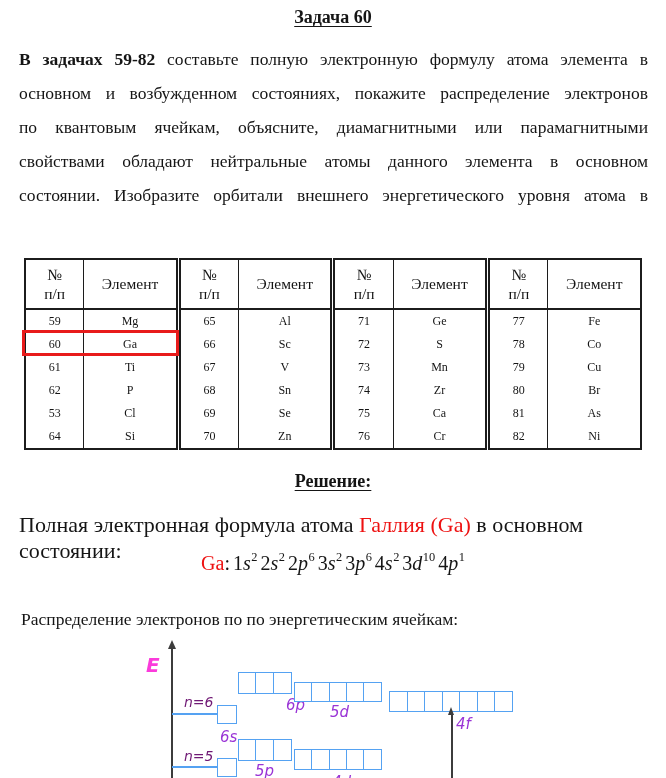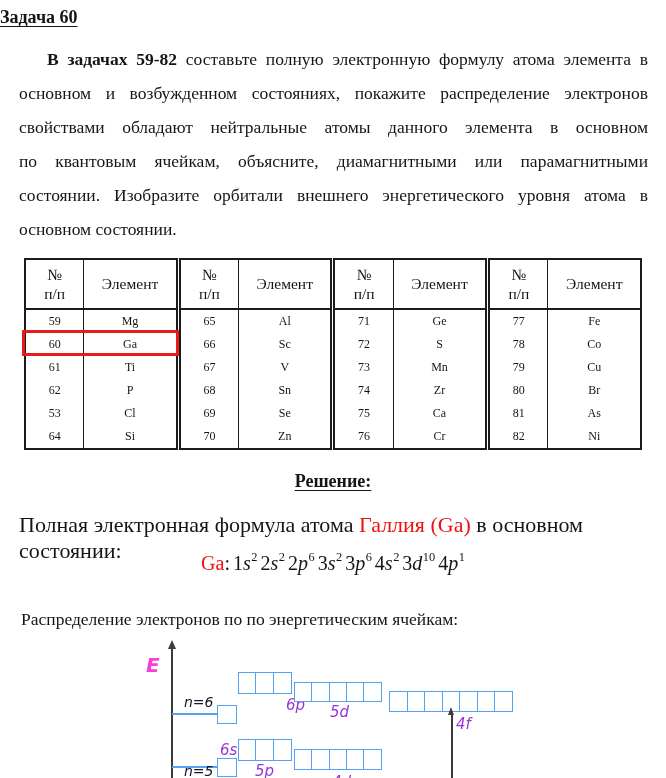--- a/index.html
+++ b/index.html
@@ -1,27 +1,27 @@
 <!DOCTYPE html>
 <html><head>
 <meta charset="utf-8">
 <style>
   html,body{margin:0;padding:0;background:#ffffff;}
   body{width:666px;height:778px;position:relative;overflow:hidden;
        font-family:"Liberation Serif",serif;color:#151515;}
 
   
   .abs{position:absolute;}
-  #doc-title{top:7px;left:0;width:666px;font-size:18px;font-weight:bold;}
+  #doc-title{top:7px;left:0;width:666px;text-align:center;font-size:18px;font-weight:bold;}
   #doc-title span{text-decoration:underline;text-underline-offset:3px;}
 
   #intro-para{top:42px;left:19px;width:629px;font-size:17.5px;line-height:34px;}
   .pline{text-align:justify;text-align-last:justify;white-space:nowrap;}
   .pline.last{text-align-last:left;}
-  .pline b{font-weight:bold;margin-left:28px;}
+  .pline b{font-weight:bold;}
 
   
   #table-wrap{top:258px;left:24px;}
   table.el{border-collapse:collapse;table-layout:fixed;width:618px;}
   table.el td{border:1px solid #1c1c1c;text-align:center;vertical-align:middle;
               font-size:12px;padding:0;height:23px;line-height:23px;}
   table.el tr.hdr td{height:48px;font-size:15.5px;line-height:1.25;}
   table.el td.gs{border-left:5px double #1c1c1c;}
   table.el{border:2px solid #1c1c1c;}
   table.el tr.hdr td{border-bottom:2px solid #1c1c1c;}
@@ -47,45 +47,44 @@
 
   
   #diagram{top:635px;left:0;width:666px;height:143px;overflow:hidden;
            font-family:"DejaVu Sans",sans-serif;}
   .dg{position:absolute;}
   #e-axis{left:171px;top:13px;width:2px;height:130px;background:#3c3c3c;}
   #e-axis-head{left:168px;top:5px;width:0;height:0;
      border-left:4px solid transparent;border-right:4px solid transparent;
      border-bottom:9px solid #3c3c3c;}
   #e-axis-label{left:146px;top:18px;color:#fb3bdb;font-style:italic;font-size:20px;font-weight:600;}
-  .nlabel{color:#0f172a;font-style:italic;font-size:14px;}
+  .nlabel{color:#701a75;font-style:italic;font-size:14px;}
   .nline{height:2px;background:#55a2f2;}
   .qrow{display:flex;}
   .qbox{box-sizing:border-box;border:1.7px solid #55a2f2;background:#ffffff;flex-shrink:0;}
   .qbox + .qbox{margin-left:-1.7px;}
   .sslabel{color:#9a35d6;font-style:italic;font-size:15px;}
   #arrow4f-line{left:451px;top:79px;width:1.6px;height:64px;background:#3c3c3c;}
   #arrow4f-head{left:448px;top:72px;width:0;height:0;
      border-left:3.5px solid transparent;border-right:3.5px solid transparent;
      border-bottom:8px solid #3c3c3c;}
 </style>
 </head>
 <body>
 
 <div id="doc-title" class="abs">
   <span>Задача 60</span>
 </div>
 
 <div id="intro-para" class="abs">
     <div class="pline"><b>В задачах 59-82</b> составьте полную электронную формулу атома элемента в</div>
     <div class="pline">основном и возбужденном состояниях, покажите распределение электронов</div>
+    <div class="pline">по квантовым ячейкам, объясните, диамагнитными или парамагнитными</div>
     <div class="pline">свойствами обладают нейтральные атомы данного элемента в основном</div>
-    <div class="pline">по квантовым ячейкам, объясните, диамагнитными или парамагнитными</div>
     <div class="pline">состоянии. Изобразите орбитали внешнего энергетического уровня атома в</div>
-    <div class="pline last">основном состоянии.</div>
   </div>
 
 <div id="table-wrap" class="abs">
   <table class="el">
       <tbody id="el-tbody">
         <tr class="hdr">
           <td class="cn">
             <div>№</div>
             <div>п/п</div>
           </td>
@@ -186,21 +185,21 @@
 <div id="distrib-line" class="abs">Распределение электронов по по энергетическим ячейкам:</div>
 
 <div id="diagram" class="abs">
   <div id="e-axis" class="dg"></div>
   <div id="e-axis-head" class="dg"></div>
   <div id="e-axis-label" class="dg">E</div>
   <div id="dg-dynamic">
       <div class="dg nline" style="left: 172px; top: 78px; width: 46px;"></div>
       <div class="dg nlabel" style="left: 184px; top: 59px;">n=6</div>
       <div class="dg nline" style="left: 172px; top: 131px; width: 46px;"></div>
-      <div class="dg nlabel" style="left: 184px; top: 128px;">n=5</div>
+      <div class="dg nlabel" style="left: 184px; top: 113px;">n=5</div>
       <div class="dg qrow" style="left: 238px; top: 37px;">
         <div class="qbox" style="width: 19px; height: 22px;"></div>
         <div class="qbox" style="width: 19px; height: 22px;"></div>
         <div class="qbox" style="width: 19px; height: 22px;"></div>
       </div>
       <div class="dg sslabel" style="left: 255px; top: 61px; margin-left: 31px;">6p</div>
       <div class="dg qrow" style="left: 294px; top: 47px;">
         <div class="qbox" style="width: 19px; height: 20px;"></div>
         <div class="qbox" style="width: 19px; height: 20px;"></div>
         <div class="qbox" style="width: 19px; height: 20px;"></div>
@@ -214,21 +213,21 @@
         <div class="qbox" style="width: 19.2px; height: 21px;"></div>
         <div class="qbox" style="width: 19.2px; height: 21px;"></div>
         <div class="qbox" style="width: 19.2px; height: 21px;"></div>
         <div class="qbox" style="width: 19.2px; height: 21px;"></div>
         <div class="qbox" style="width: 19.2px; height: 21px;"></div>
       </div>
       <div class="dg sslabel" style="left: 456px; top: 80px;">4f</div>
       <div class="dg qrow" style="left: 217px; top: 70px;">
         <div class="qbox" style="width: 20px; height: 19px;"></div>
       </div>
-      <div class="dg sslabel" style="left: 220px; top: 106px;">6s</div>
+      <div class="dg sslabel" style="left: 220px; top: 93px;">6s</div>
       <div class="dg qrow" style="left: 238px; top: 104px;">
         <div class="qbox" style="width: 19px; height: 22px;"></div>
         <div class="qbox" style="width: 19px; height: 22px;"></div>
         <div class="qbox" style="width: 19px; height: 22px;"></div>
       </div>
       <div class="dg sslabel" style="left: 255px; top: 127px;">5p</div>
       <div class="dg qrow" style="left: 294px; top: 114px;">
         <div class="qbox" style="width: 19px; height: 21px;"></div>
         <div class="qbox" style="width: 19px; height: 21px;"></div>
         <div class="qbox" style="width: 19px; height: 21px;"></div>

